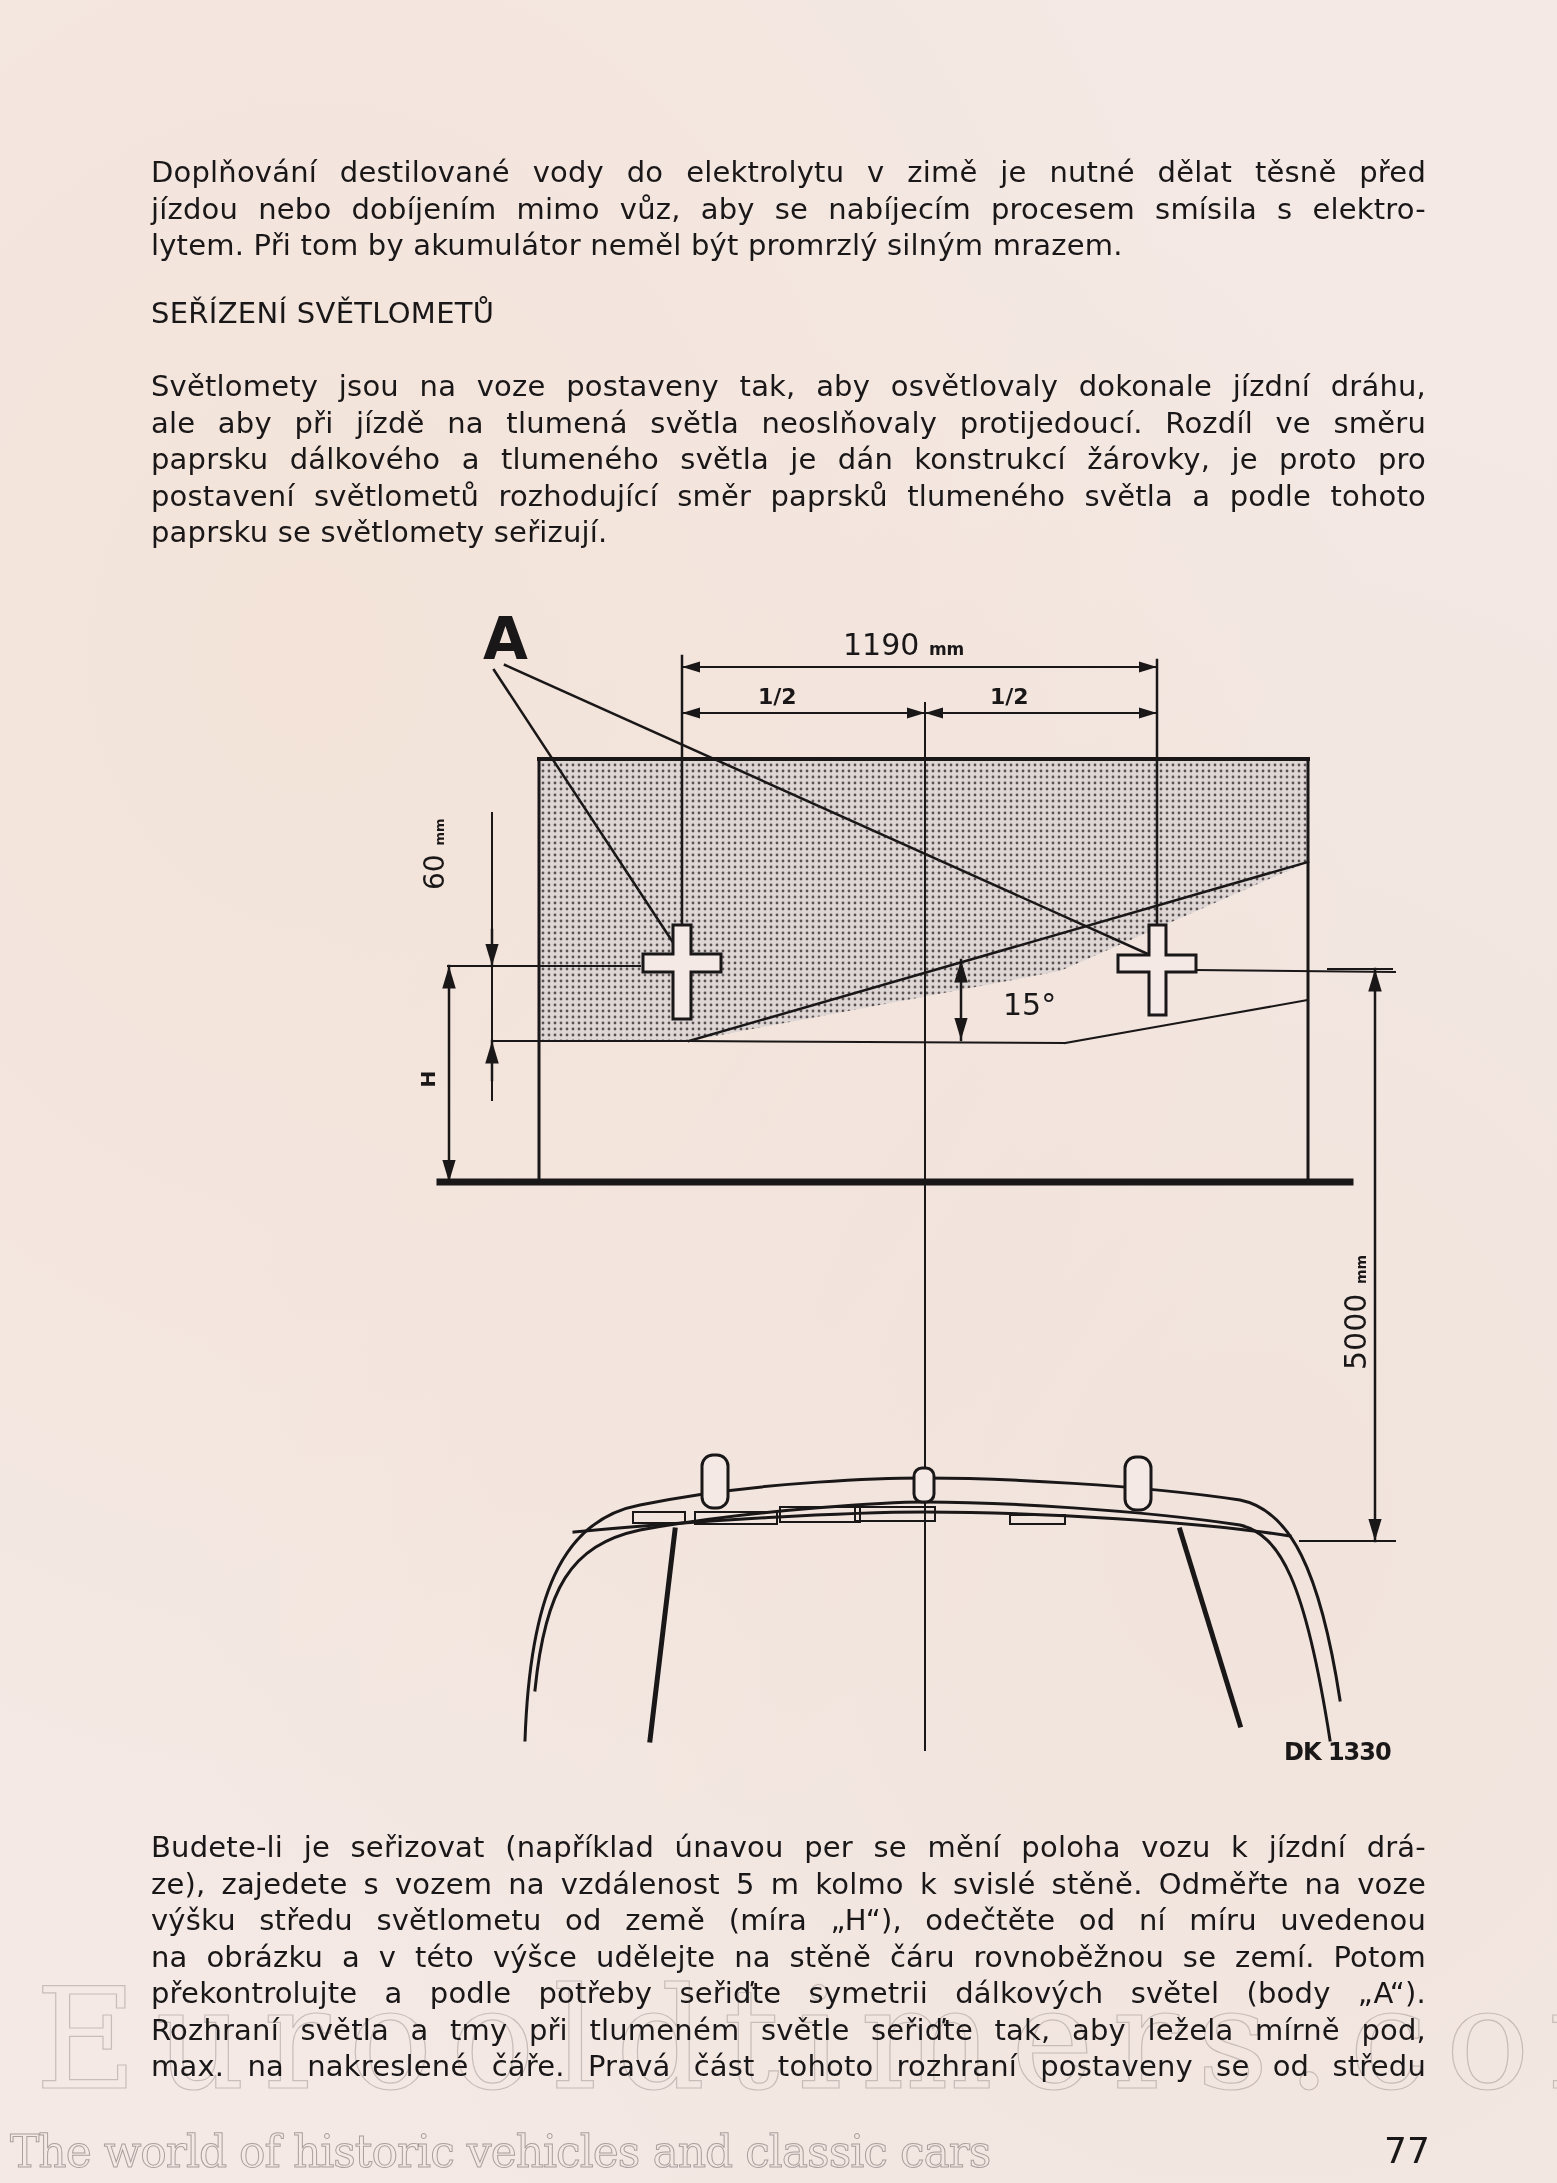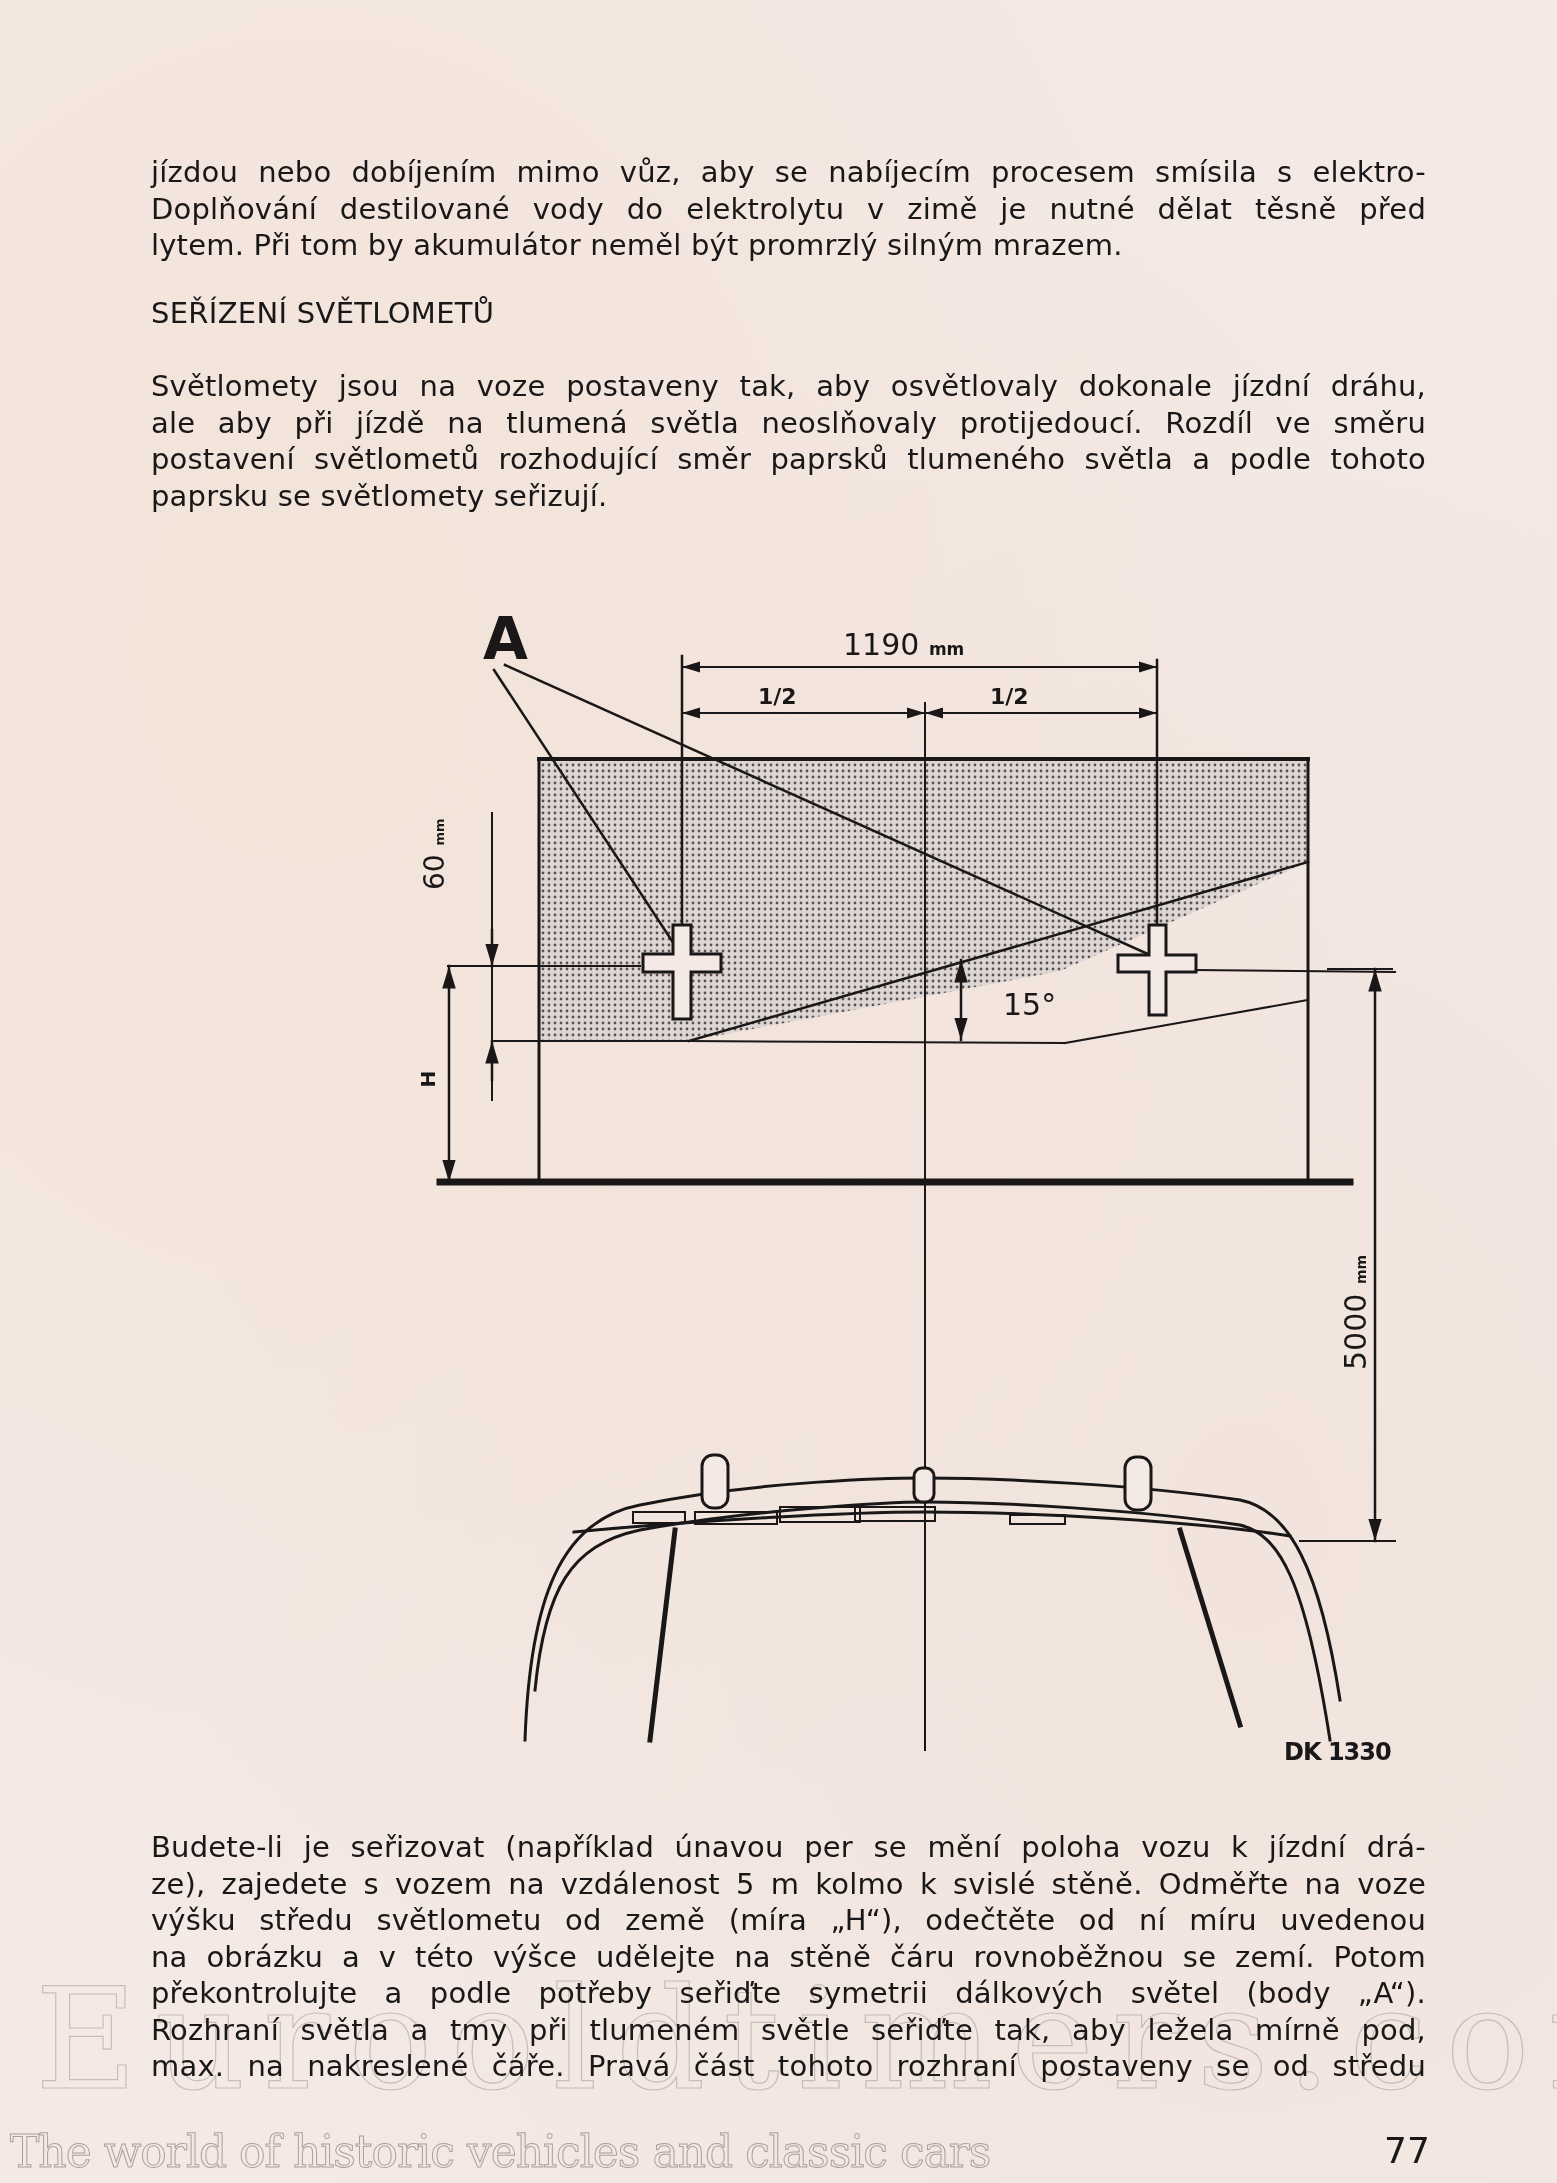--- a/index.html
+++ b/index.html
@@ -44,30 +44,31 @@
   }
   .lbl { position:absolute; font-family:"DejaVu Sans", sans-serif; }
 </style>
 </head>
 <body>
 
 <div class="watermark-big">Eurooldtimers.com</div>
 <div class="watermark-tag">The world of historic vehicles and classic cars</div>
 
 <div class="para" id="p1">
+  <span class="ln">Doplňování destilované vody do elektrolytu v zimě je nutné dělat těsně před</span>
   <span class="ln">jízdou nebo dobíjením mimo vůz, aby se nabíjecím procesem smísila s elektro-</span>
-  <span class="ln">Doplňování destilované vody do elektrolytu v zimě je nutné dělat těsně před</span>
   <span class="ln last">lytem. Při tom by akumulátor neměl být promrzlý silným mrazem.</span>
 </div>
 
 <div class="heading">SEŘÍZENÍ SVĚTLOMETŮ</div>
 
 <div class="para" id="p2">
   <span class="ln">Světlomety jsou na voze postaveny tak, aby osvětlovaly dokonale jízdní dráhu,</span>
   <span class="ln">ale aby při jízdě na tlumená světla neoslňovaly protijedoucí. Rozdíl ve směru</span>
+  <span class="ln">paprsku dálkového a tlumeného světla je dán konstrukcí žárovky, je proto pro</span>
   <span class="ln">postavení světlometů rozhodující směr paprsků tlumeného světla a podle tohoto</span>
   <span class="ln last">paprsku se světlomety seřizují.</span>
 </div>
 
 <svg class="diagram" width="1557" height="2183" viewBox="0 0 1557 2183">
   <defs>
     <pattern id="dots" width="6" height="6" patternUnits="userSpaceOnUse">
       <rect width="6" height="6" fill="#ddd6d4"></rect>
       <circle cx="3" cy="3" r="1.4" fill="#5a5252"></circle>
     </pattern>

